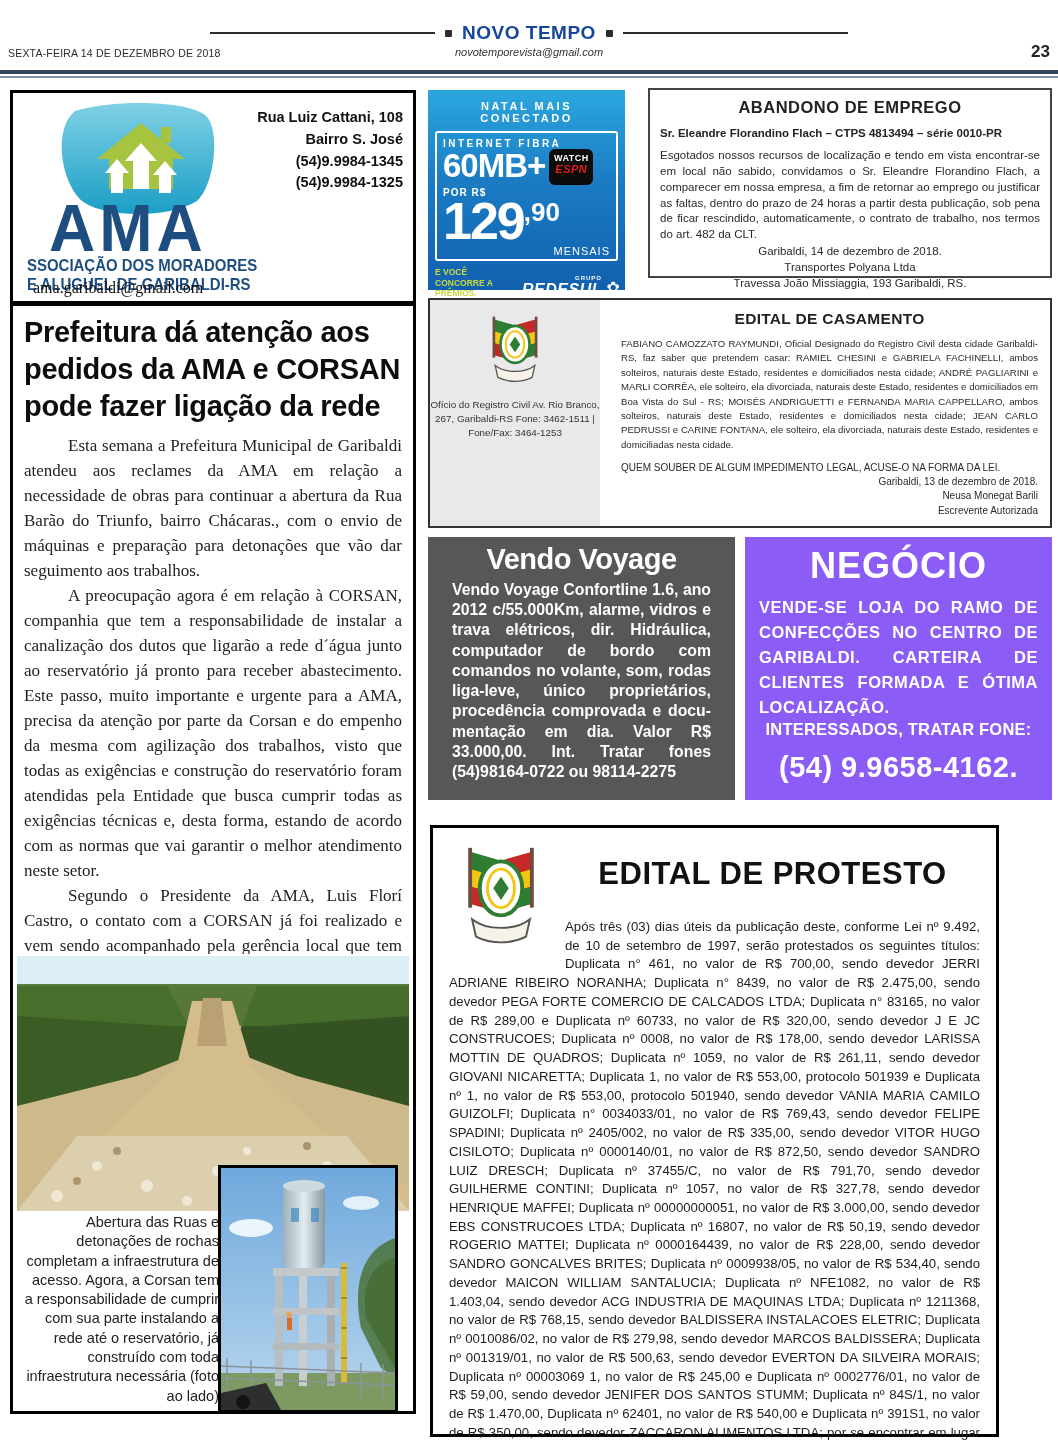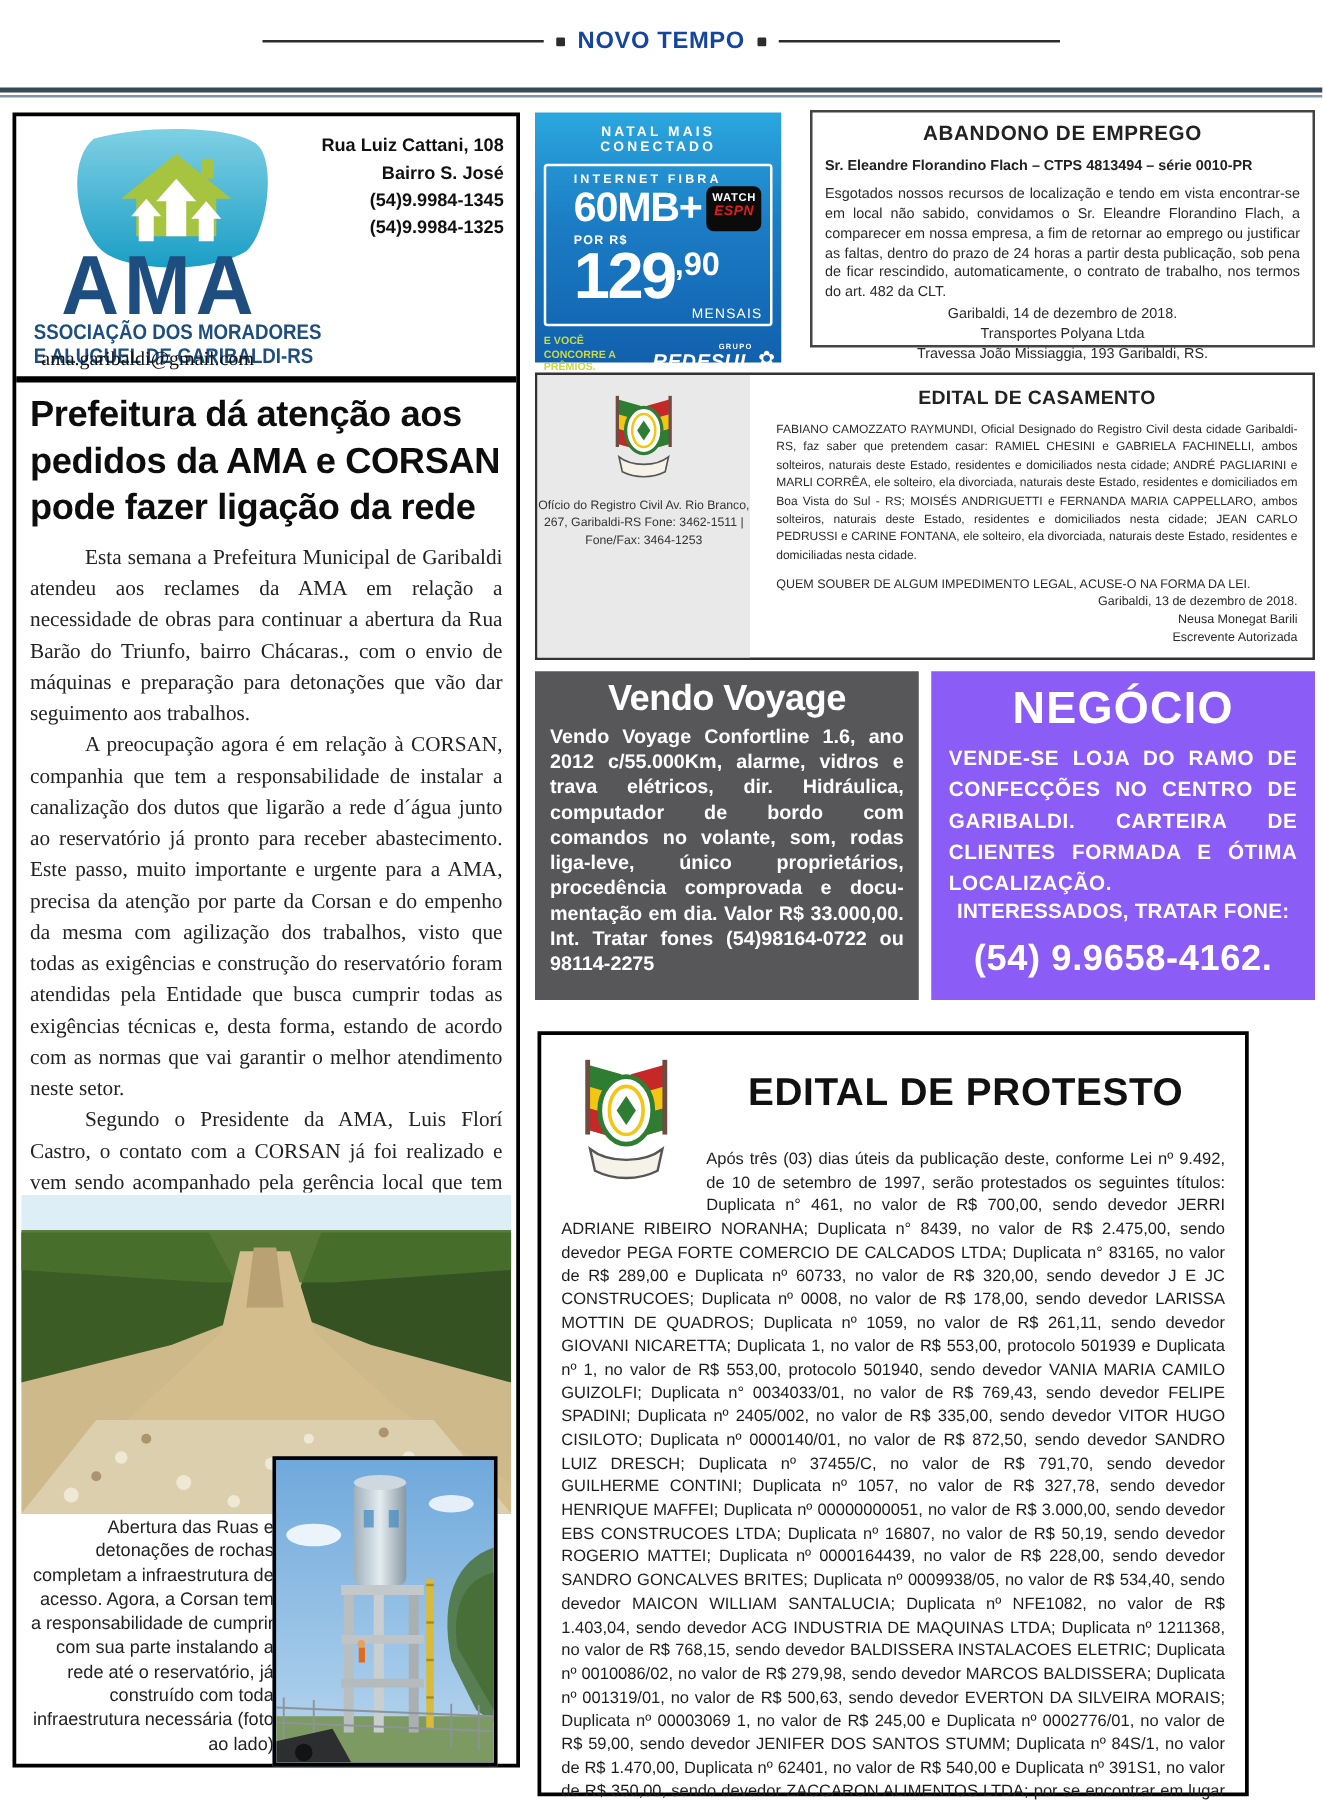--- a/index.html
+++ b/index.html
@@ -31,21 +31,21 @@
   .article-text { position:absolute; left:0; top:213px; width:100%; height:648px; overflow:hidden; padding:8px 11px 0 11px; }
   .headline { font-size:29px; font-weight:bold; line-height:1.27; color:#0d0d0d; letter-spacing:-.3px; margin-bottom:10px; }
   .article-text p { font-family:"Liberation Serif", serif; font-size:17px; line-height:1.47; text-align:justify; text-indent:44px; color:#222; }
   .photo1 { position:absolute; left:4px; top:863px; width:392px; height:255px; }
   .caption { position:absolute; left:8px; top:1120px; width:198px; font-size:14.5px; line-height:1.33; text-align:right; color:#222; }
   .photo2 { position:absolute; left:205px; top:1072px; width:180px; height:248px; border:3px solid #000; background:#9cc3e8; }
 
   
   .natal { position:absolute; left:428px; top:90px; width:197px; height:200px; background:linear-gradient(180deg,#2ba7de 0%,#1b7cc4 45%,#1160ae 100%); padding:8px 7px; }
   .natal-head { text-align:center; color:#fff; font-weight:bold; font-size:11px; letter-spacing:2.5px; margin-top:2px; }
-  .natal-box { border:2px solid #fff; border-radius:3px; margin-top:7px; padding:5px 6px 4px 22px; position:relative; height:130px; }
+  .natal-box { border:2px solid #fff; border-radius:3px; margin-top:7px; padding:5px 6px 4px 6px; position:relative; height:130px; }
   .natal-fibra { color:#fff; font-size:10px; letter-spacing:2.5px; font-weight:bold; }
   .natal-speed-row { display:flex; align-items:flex-start; }
   .natal-speed { color:#fff; font-weight:bold; font-size:33px; letter-spacing:-1px; line-height:1; }
   .watch-chip { margin-left:4px; width:44px; height:36px; background:#0b0b0b; border-radius:6px; text-align:center; padding-top:4px; }
   .watch-word { color:#fff; font-weight:bold; font-size:9px; letter-spacing:.5px; }
   .espn-word { color:#e02018; font-weight:bold; font-style:italic; font-size:11px; letter-spacing:.5px; }
   .natal-por { color:#fff; font-size:10px; font-weight:bold; letter-spacing:1px; margin-top:2px; }
   .natal-price { color:#fff; font-weight:bold; line-height:.9; }
   .price-int { font-size:52px; letter-spacing:-2px; }
   .price-cents { font-size:26px; vertical-align:18px; }
@@ -69,21 +69,21 @@
   .casamento { position:absolute; left:428px; top:298px; width:624px; height:230px; border:2px solid #333; display:flex; }
   .cas-left { width:170px; background:#e9e9e9; display:flex; flex-direction:column; align-items:center; padding-top:14px; }
   .cas-address { font-size:9.8px; line-height:1.45; text-align:center; color:#333; margin-top:10px; }
   .cas-right { flex:1; padding:10px 12px 6px 21px; position:relative; }
   .cas-title { text-align:center; font-weight:bold; font-size:15.5px; letter-spacing:.3px; color:#222; }
   .cas-body { font-size:9.6px; line-height:1.5; text-align:justify; margin-top:9px; color:#2a2a2a; }
   .cas-oath { font-size:10px; margin-top:10px; color:#2a2a2a; }
   .cas-sign { position:absolute; right:12px; bottom:8px; text-align:right; font-size:10px; line-height:1.45; color:#2a2a2a;margin-left:40px; }
 
   
-  .voyage { position:absolute; left:428px; top:537px; width:307px; height:263px; background:#57575a; color:#fff; padding:6px 12px; }
+  .voyage { position:absolute; left:428px; top:537px; width:307px; height:263px; background:#57575a; color:#fff; padding:6px 24px; }
   .voyage-title { text-align:center; font-size:29px; font-weight:bold; letter-spacing:-.5px; }
   .voyage-body { font-size:15.8px; font-weight:bold; line-height:1.28; text-align:justify; margin-top:4px; }
   .negocio { position:absolute; left:745px; top:537px; width:307px; height:263px; background:#8b5cf6; color:#fff; padding:8px 14px; }
   .negocio-title { text-align:center; font-size:36px; font-weight:bold; letter-spacing:1px; }
   .negocio-body { font-size:16.5px; font-weight:bold; line-height:1.52; text-align:justify; margin-top:8px; letter-spacing:.5px; }
   .negocio-cta { font-size:16.5px; font-weight:bold; margin-top:0px; letter-spacing:.2px; text-align:center; }
   .negocio-phone { font-size:29px; font-weight:bold; text-align:center; margin-top:12px; letter-spacing:.5px; }
 
   
   .protesto { position:absolute; left:430px; top:825px; width:569px; height:612px; border:3px solid #000; padding:14px 16px 10px 16px; }
@@ -95,20 +95,25 @@
 </head>
 <body>
 
 <div class="header">
   <div class="masthead-row">
     <div class="mast-line"></div>
     <div class="mast-dot"></div>
     <div class="masthead">NOVO TEMPO</div>
     <div class="mast-dot"></div>
     <div class="mast-line"></div>
+  </div>
+  <div class="header-info">
+    <div class="header-date">SEXTA-FEIRA 14 DE DEZEMBRO DE 2018</div>
+    <div class="header-email">novotemporevista@gmail.com</div>
+    <div class="header-page">23</div>
   </div>
   <div class="header-rule"></div>
 </div>
 
 <div class="left-box">
 
   <div class="ama-ad">
     <svg class="ama-logo" width="210" height="160" viewBox="0 0 210 160">
       <defs>
         <linearGradient id="blob" x1="0" y1="0" x2="0" y2="1">

